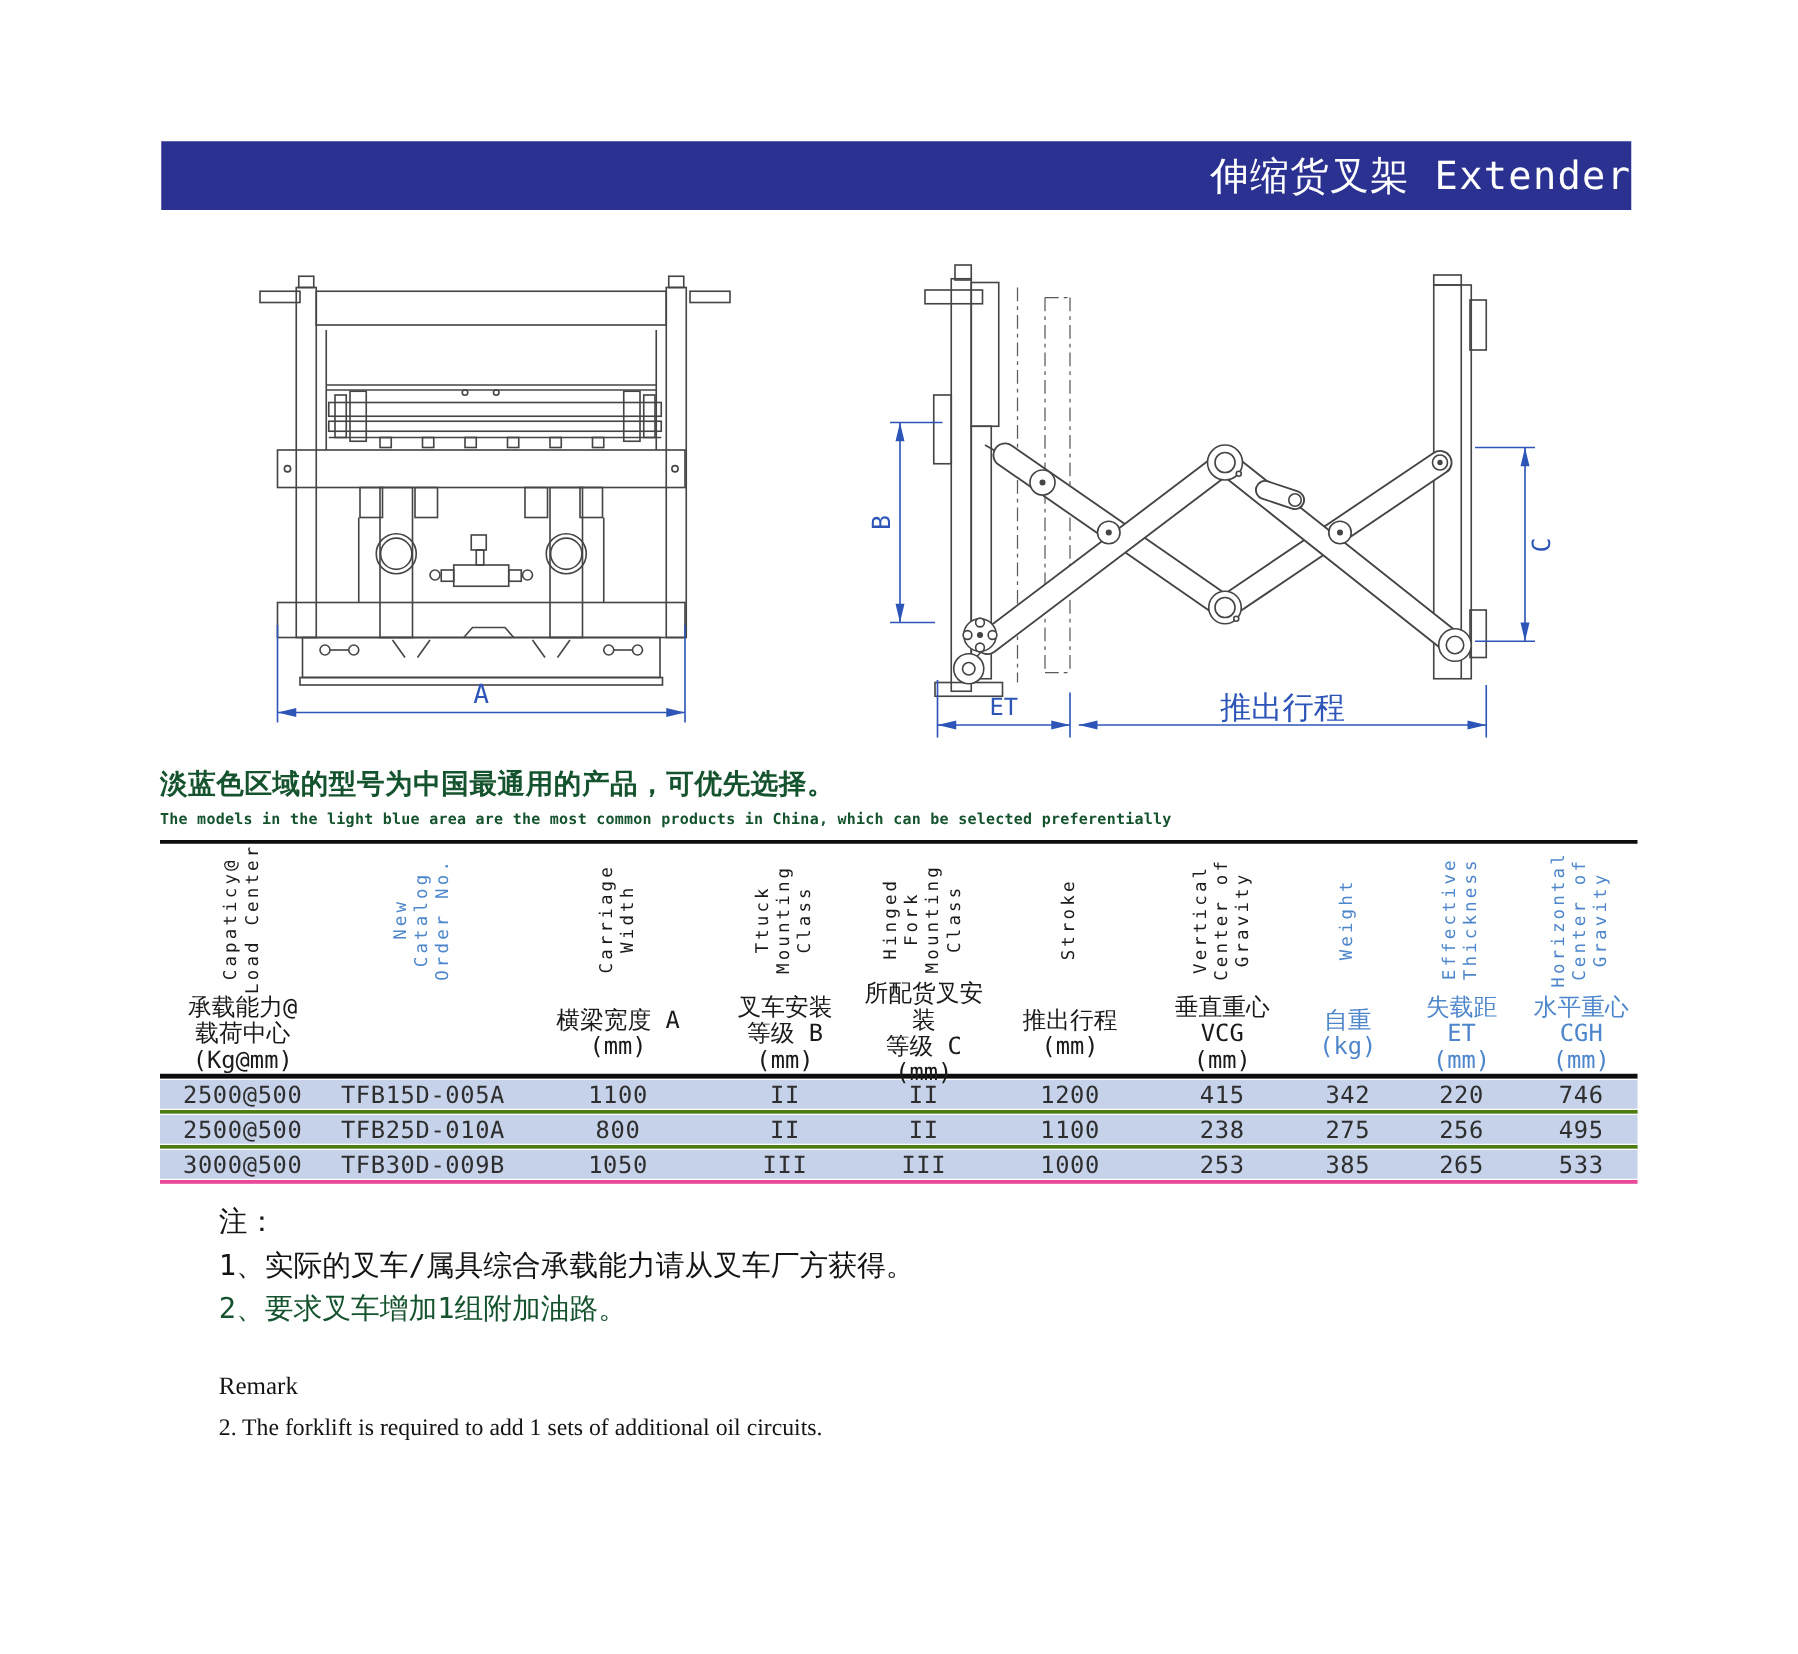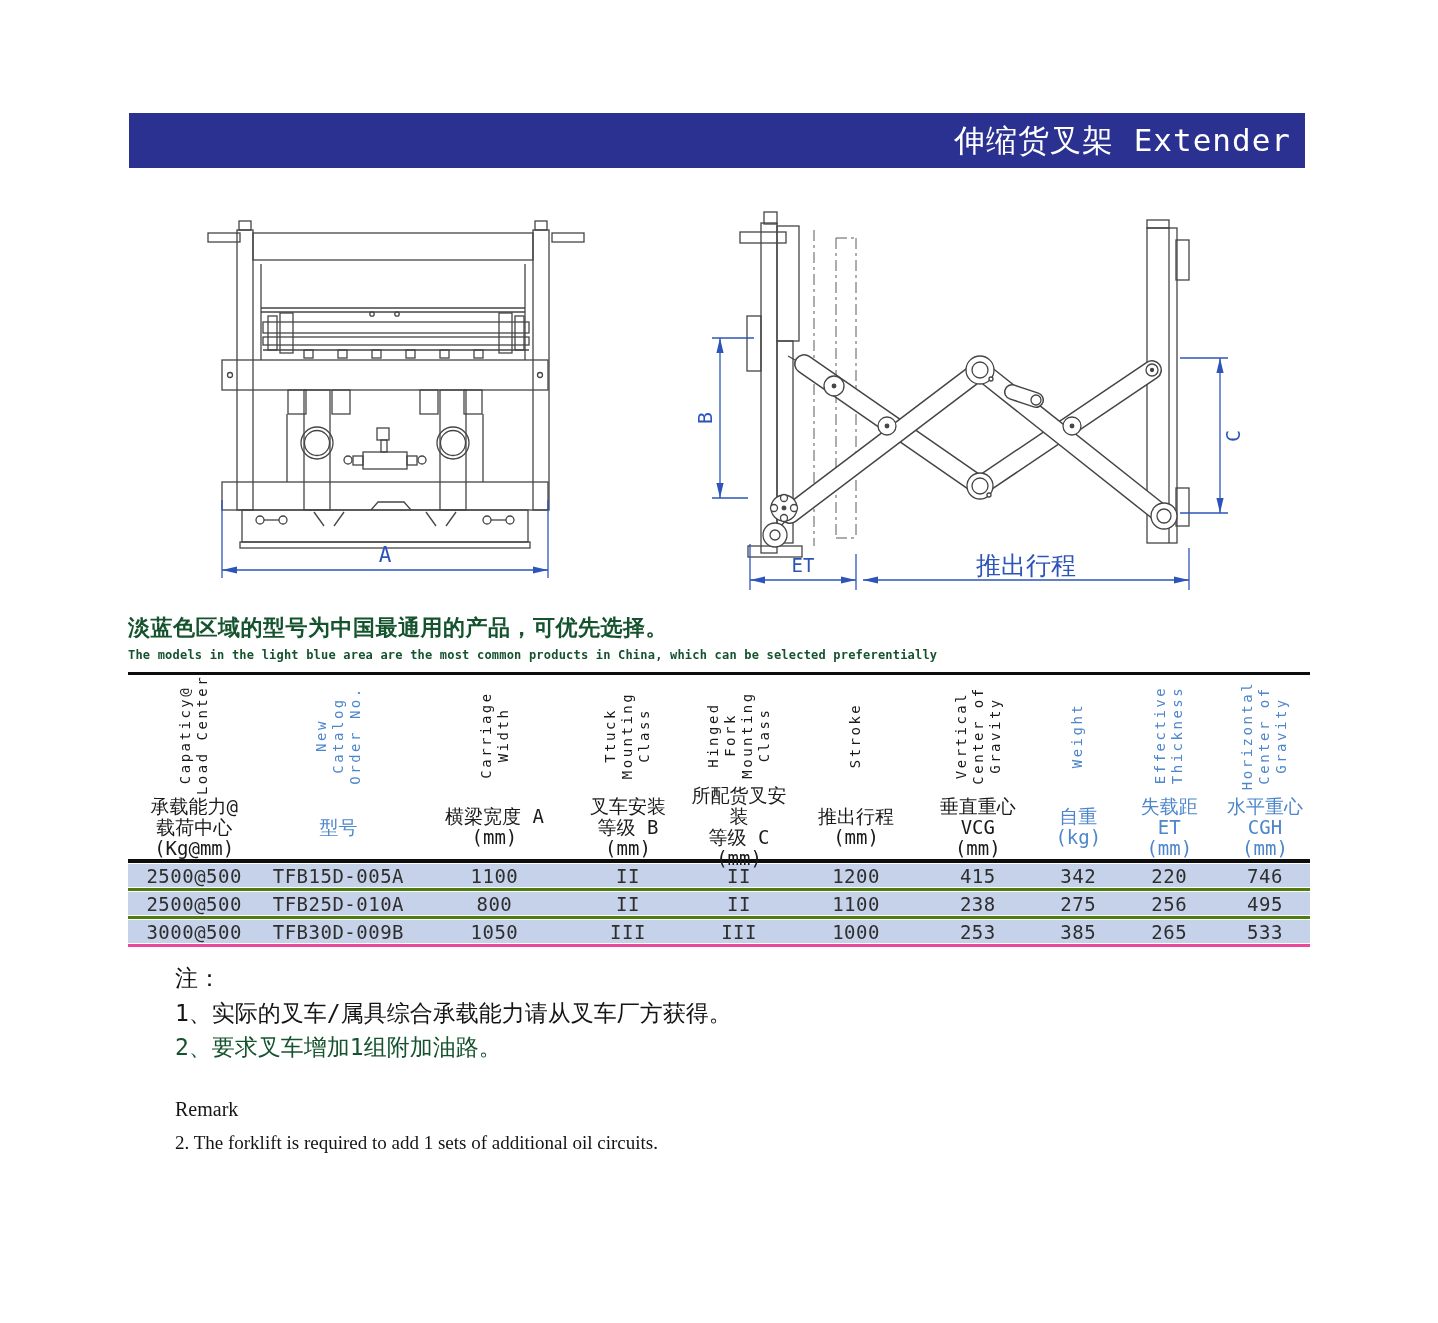--- a/index.html
+++ b/index.html
@@ -2,21 +2,21 @@
 <html><head>
 <meta charset="utf-8">
 <style>
   html,body{margin:0;padding:0;background:#ffffff;}
   body{width:1438px;height:1323px;font-family:"DejaVu Sans Mono",monospace;}
   .page{position:relative;width:1438px;height:1323px;background:#fff;overflow:hidden;}
 
   
   .header-bar{position:absolute;left:129px;top:113px;width:1176px;height:55px;
     background:#2b3191;display:flex;align-items:center;justify-content:flex-end;
-    padding-right:14px;box-sizing:border-box;}
+    box-sizing:border-box;}
   .header-title{color:#ffffff;font-size:31px;letter-spacing:1px;white-space:pre;}
 
   
   .drawing-front{position:absolute;left:196px;top:200px;}
   .drawing-side{position:absolute;left:684px;top:198px;}
 
   
   .intro{position:absolute;left:128px;top:614px;width:1182px;color:#14532d;font-weight:bold;}
   .intro-cn{font-size:22px;line-height:28px;letter-spacing:.5px;}
   .intro-en{font-size:12px;line-height:26px;letter-spacing:.2px;white-space:nowrap;}
@@ -249,21 +249,20 @@
         <div class="hcell-cn">承载能力@
 载荷中心
 (Kg@mm)</div>
       </div>
       <div class="hcell c2 accent">
         <div class="hcell-en">
             <span class="rot">New
 Catalog
 Order No.</span>
           </div>
-        <div class="hcell-cn accent">型号</div>
       </div>
       <div class="hcell c3">
         <div class="hcell-en">
             <span class="rot">Carriage
 Width</span>
           </div>
         <div class="hcell-cn">横梁宽度 A
 (mm)</div>
       </div>
       <div class="hcell c4">

